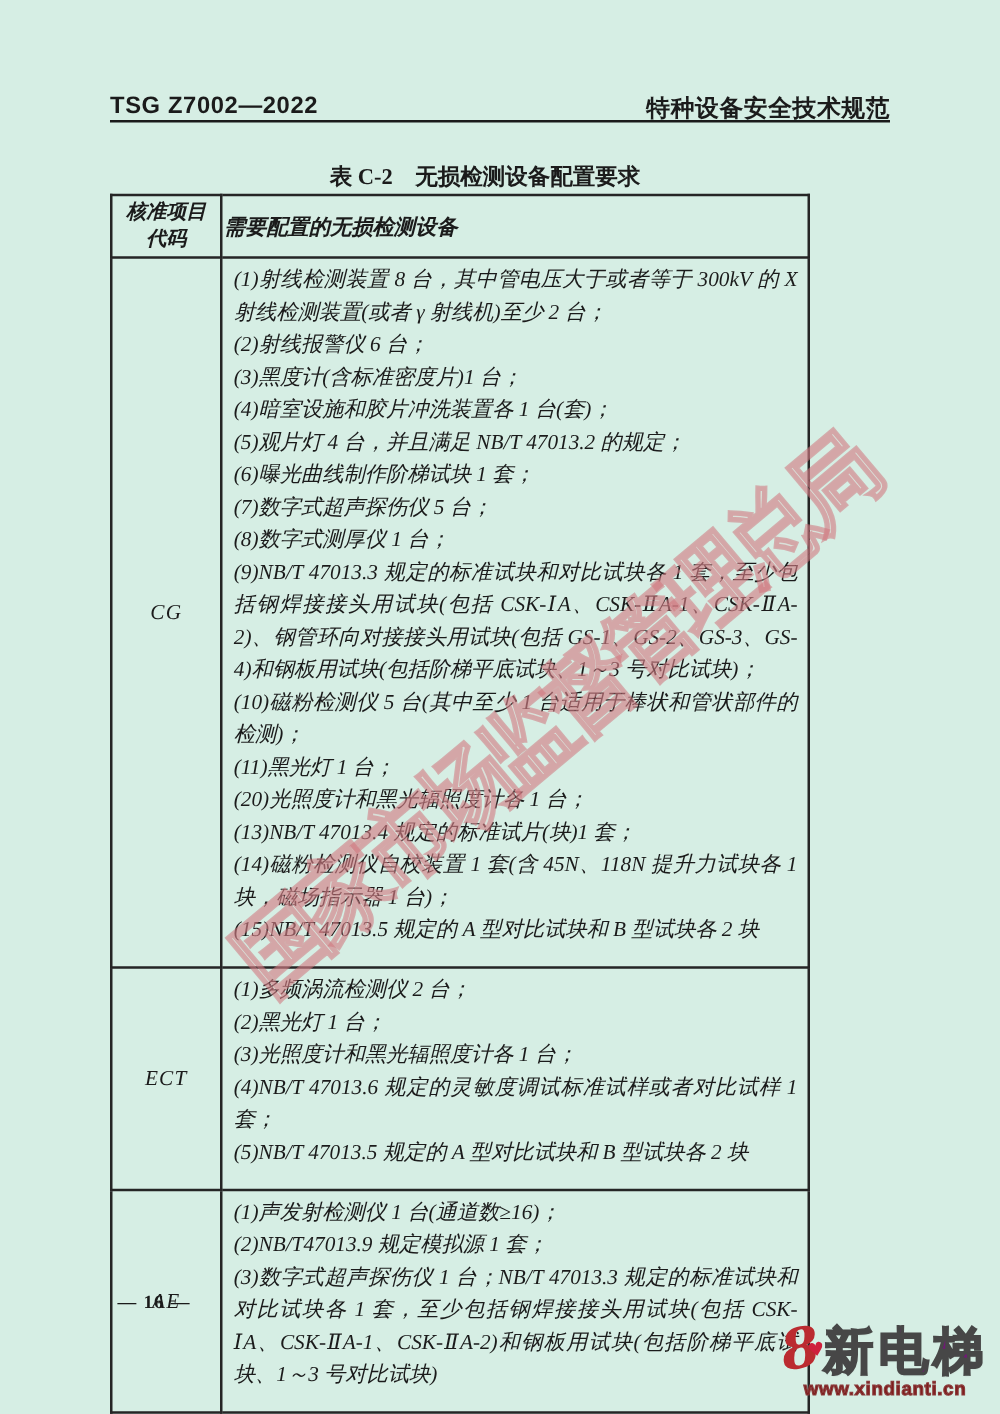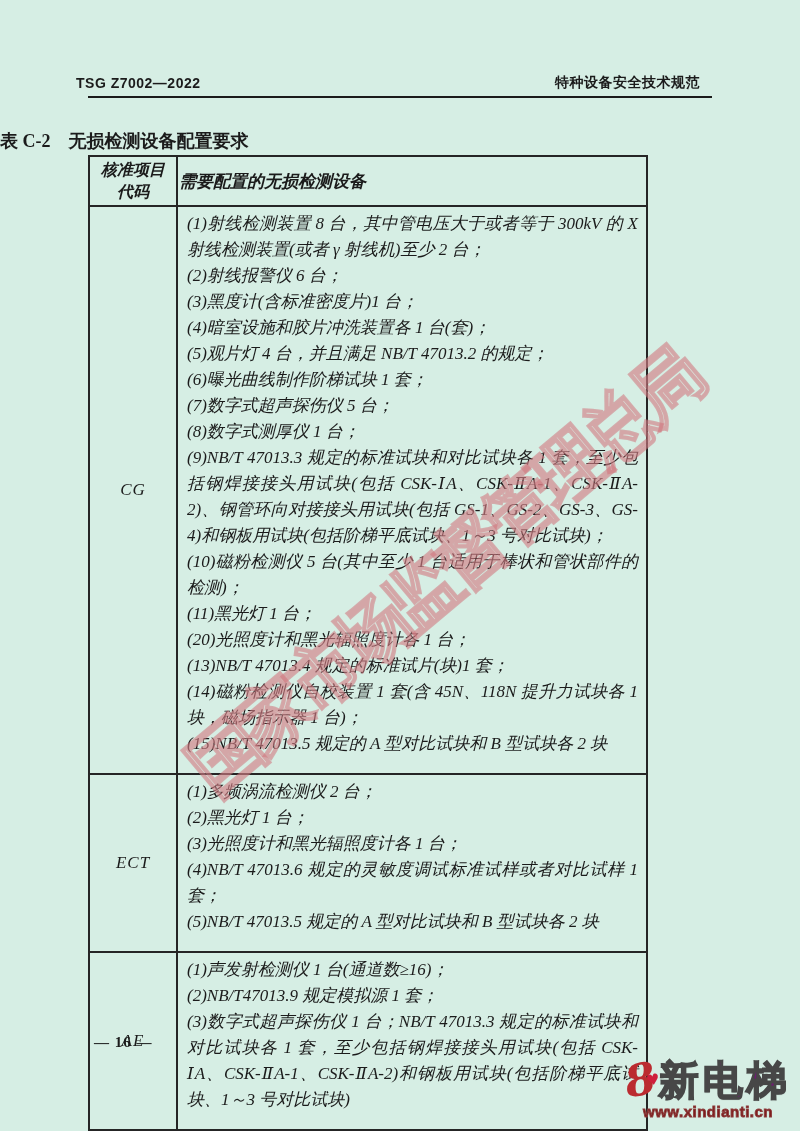--- a/index.html
+++ b/index.html
@@ -8,34 +8,34 @@
     background:#d6eee4;
     position:relative;
     overflow:hidden;
     font-family:"Liberation Serif","DejaVu Serif",serif;
     color:#1b1b1b;
   }
   .page { position:absolute; inset:0; }
 
   
   .doc-header {
-    position:absolute; top:74px; left:76px; width:624px;
-    display:flex; justify-content:space-between; align-items:center;
+    position:absolute; top:74px; left:88px; width:624px;
+    display:flex; justify-content:space-between; align-items:flex-start;
     font-family:"Liberation Sans","DejaVu Sans",sans-serif;
-    font-weight:bold; font-size:14px; letter-spacing:0.5px;
+    font-weight:bold; font-size:19px; letter-spacing:0.5px;
   }
   .header-rule {
     position:absolute; top:96px; left:88px; width:624px; height:2px;
     background:#1b1b1b;
   }
 
   
   .table-title {
     position:absolute; top:129px; left:0; width:776px;
-    font-size:18px; font-weight:bold;
+    text-align:center; font-size:18px; font-weight:bold;
   }
 
   
   table.req {
     position:absolute; top:155px; left:88px; width:560px;
     border-collapse:collapse; table-layout:fixed;font-style:italic;
   }
   table.req th, table.req td { border:2px solid #252525; }
   table.req thead tr { height:48px; }
   th.code-h { width:86px; font-size:16px; font-weight:bold; line-height:22px; padding:2px 0; }

